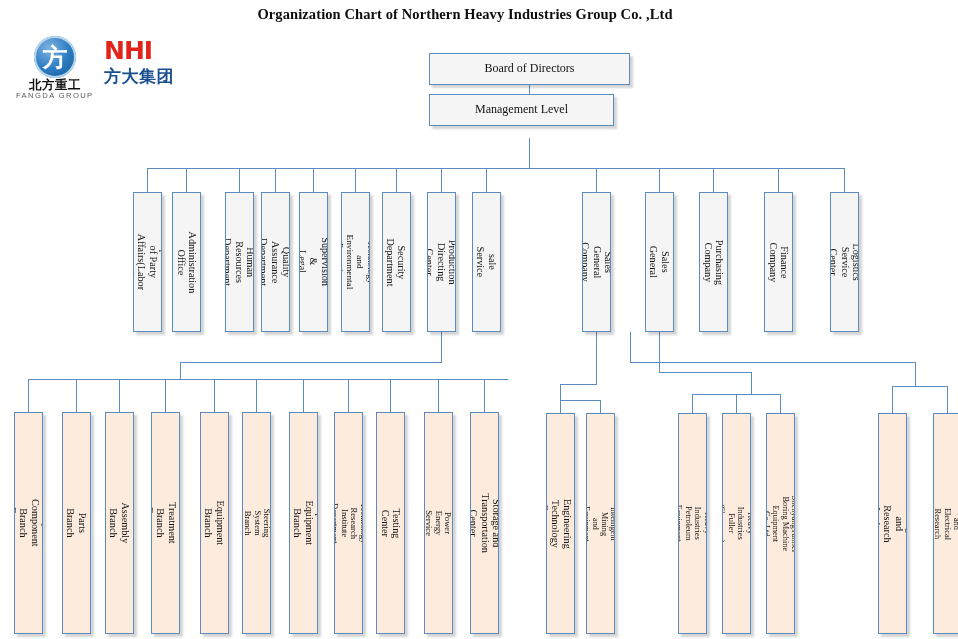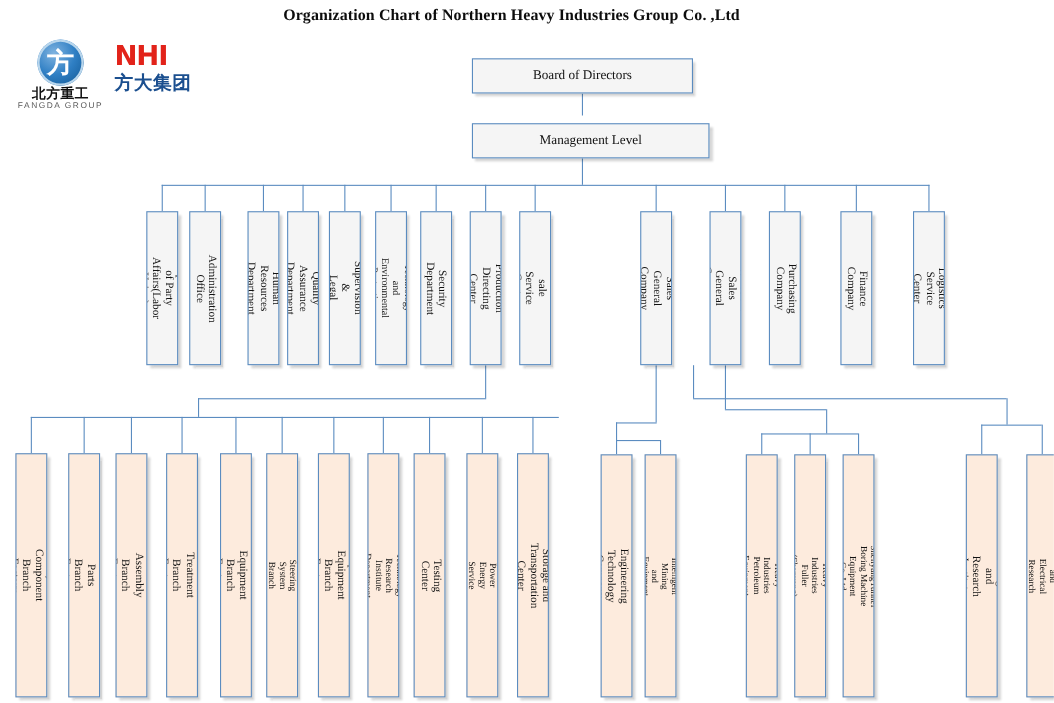--- a/index.html
+++ b/index.html
@@ -39,21 +39,21 @@
     display:flex;align-items:center;justify-content:center;
     color:#ffffff;font-family:"Liberation Serif",serif;font-weight:bold;font-size:25px;
     line-height:1;
   }
   .fd-cn{
     position:absolute;left:0;top:41px;width:78px;text-align:center;
     font-family:"DejaVu Sans",sans-serif;font-weight:bold;font-size:12.5px;color:#111;
     letter-spacing:.5px;
   }
   .fd-en{
-    position:absolute;left:0;top:55px;width:78px;text-align:center;
+    position:absolute;left:0;top:55px;width:78px;text-align:left;
     font-family:"Liberation Sans",sans-serif;font-size:7.6px;color:#5a5a5a;
     letter-spacing:1.4px;
   }
   .logo-nhi{position:absolute;left:96px;top:2px;width:96px;height:60px;}
   .nhi-en{
     position:absolute;left:0;top:0;width:96px;text-align:left;
     font-family:"DejaVu Sans",sans-serif;font-weight:bold;font-size:25px;color:#e2231a;
     letter-spacing:-1px;line-height:1;
   }
   .nhi-cn{
@@ -172,21 +172,21 @@
   <div class="line v" style="left:630px;top:332px;height:30px;"></div>
   <div class="line h" style="left:630px;top:362px;width:285px;"></div>
   <div class="line v" style="left:915px;top:362px;height:24px;"></div>
   <div class="line h" style="left:892px;top:386px;width:55px;"></div>
   <div class="line v" style="left:892px;top:386px;height:27px;"></div>
   <div class="line v" style="left:947px;top:386px;height:27px;"></div>
 
   <div class="box h white" style="left:429px;top:53px;width:201px;height:32px;">
     <span class="lbl">Board of Directors</span>
   </div>
-  <div class="box h white" style="left:429px;top:112px;width:216px;height:32px;">
+  <div class="box h white" style="left:429px;top:94px;width:185px;height:32px;">
     <span class="lbl">Management Level</span>
   </div>
 
   <div class="box v white" style="left:133px;top:192px;width:29px;height:140px;">
     <span class="lbl" style="width:138px;">Department of Party
 Affairs(Labor Union)</span>
   </div>
   <div class="box v white" style="left:172px;top:192px;width:29px;height:140px;">
     <span class="lbl" style="width:138px;">Administration Office</span>
   </div>

